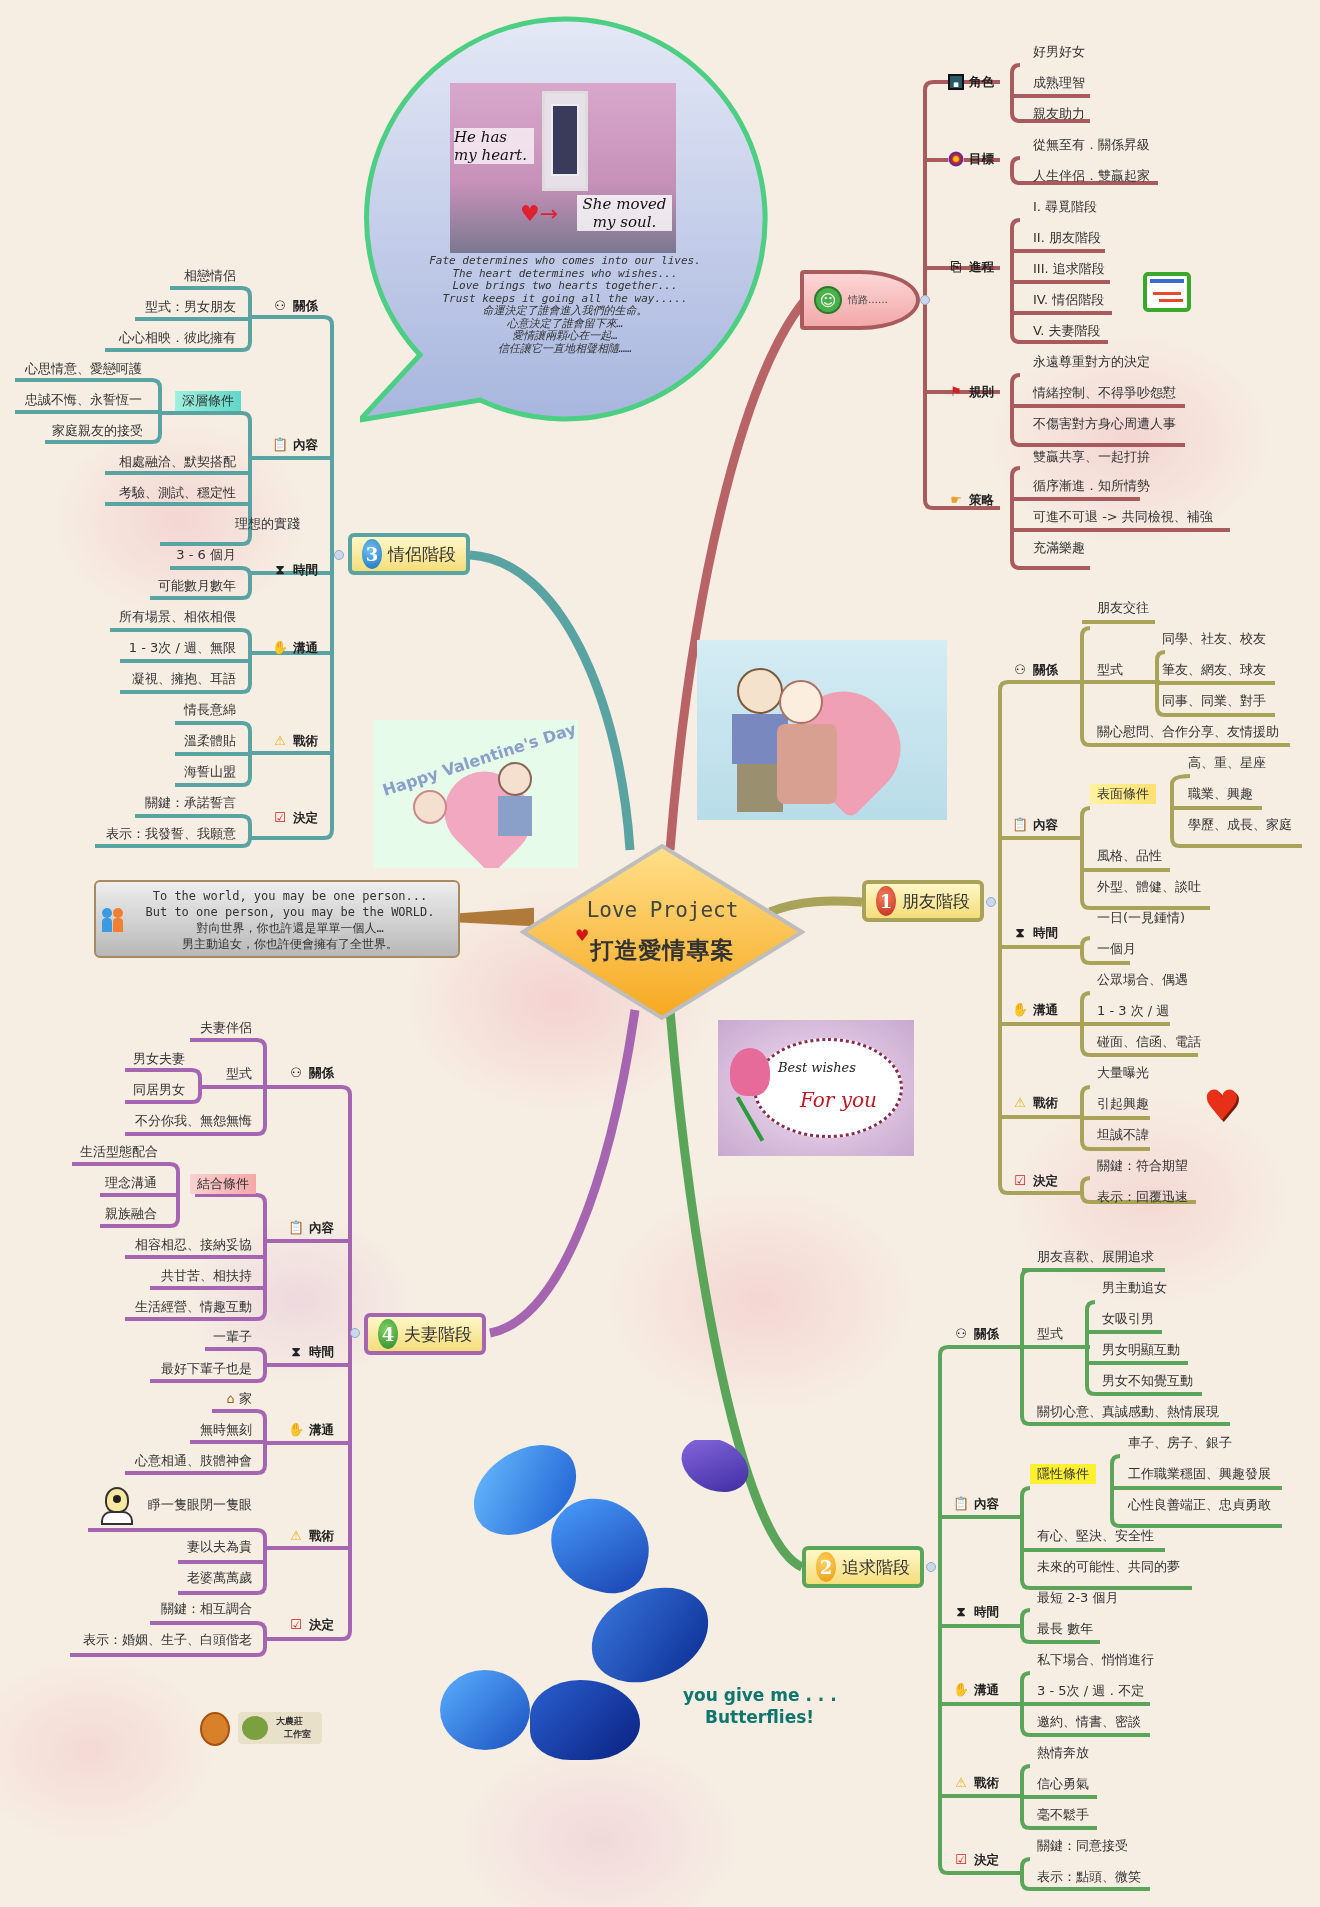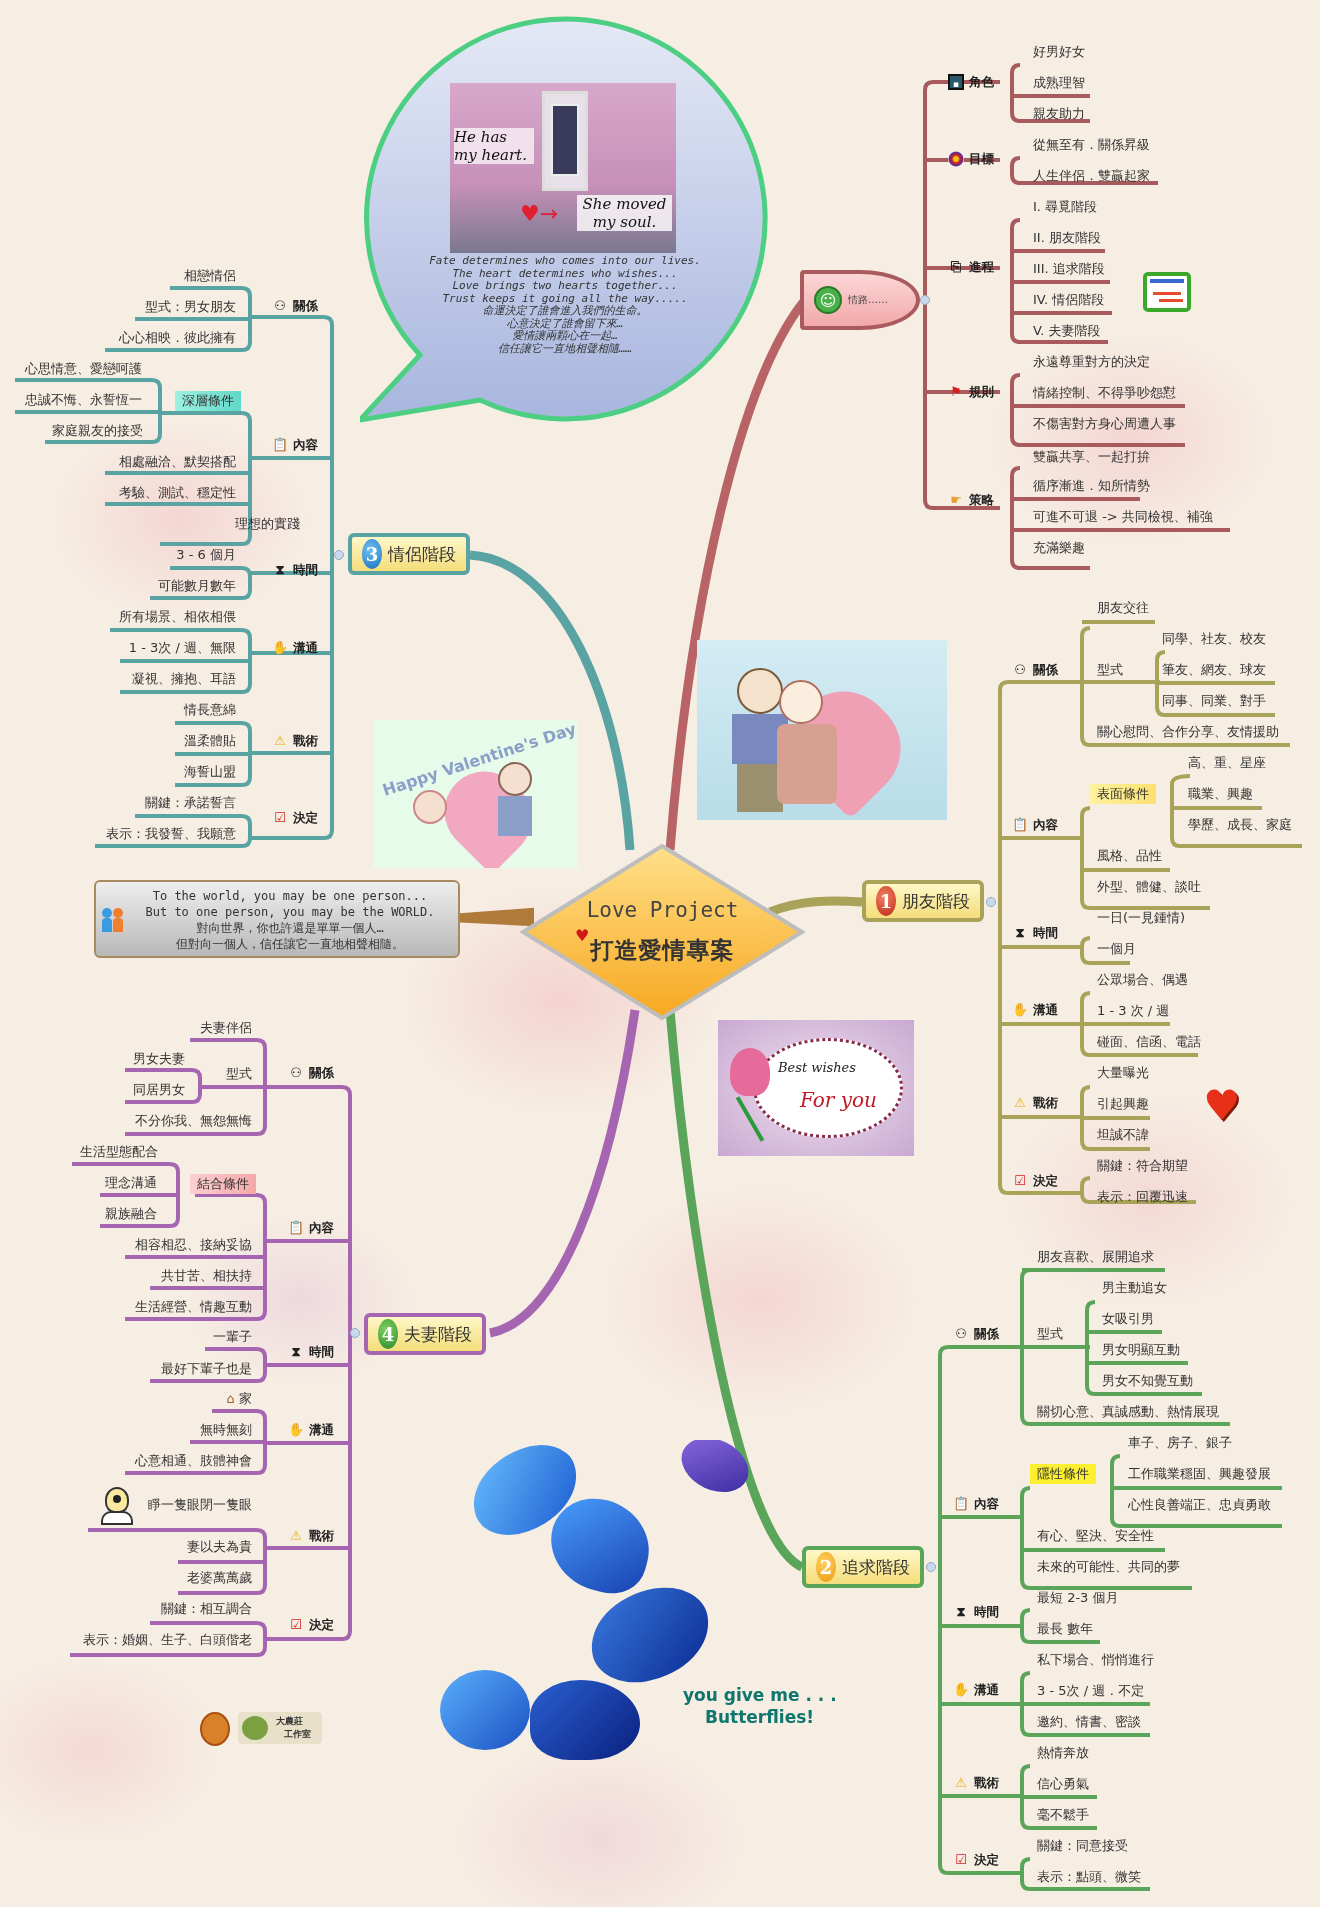--- a/index.html
+++ b/index.html
@@ -231,21 +231,21 @@
   <div style="position:absolute;left:6px;top:26px;width:22px;height:24px;">
     <div style="position:absolute;left:0;top:0;width:10px;height:10px;border-radius:50%;background:#3a9be0"></div>
     <div style="position:absolute;left:0;top:10px;width:10px;height:14px;border-radius:4px 4px 0 0;background:#3a9be0"></div>
     <div style="position:absolute;left:11px;top:0;width:10px;height:10px;border-radius:50%;background:#f08030"></div>
     <div style="position:absolute;left:11px;top:10px;width:10px;height:14px;border-radius:4px 4px 0 0;background:#f08030"></div>
   </div>
   <div style="position:absolute;left:30px;right:4px;top:6px;text-align:center;font-family:'DejaVu Sans Mono',monospace;font-size:12px;line-height:16px;color:#333">
     <div>To the world, you may be one person...</div>
     <div>But to one person, you may be the WORLD.</div>
     <div>對向世界，你也許還是單單一個人…</div>
-    <div>但對向一個人，信任讓它一直地相聲相隨。</div>
+    <div>男主動追女，你也許便會擁有了全世界。</div>
   </div>
 </div>
 
 <div class="pic" style="left:373px;top:720px;width:205px;height:148px;background:#e6fbea;">
   <div style="position:absolute;left:5px;top:30px;transform:rotate(-18deg);font-weight:bold;font-size:16px;color:#8aa0c8;font-family:'DejaVu Sans',sans-serif;white-space:nowrap">Happy Valentine's Day</div>
   <div style="position:absolute;left:70px;top:55px;width:90px;height:80px;background:#f2a8c0;border-radius:45px 45px 10px 45px;transform:rotate(45deg)"></div>
   <div style="position:absolute;left:40px;top:70px;width:34px;height:34px;border-radius:50%;background:#f5e0d0;border:2px solid #c88"></div>
   <div style="position:absolute;left:125px;top:42px;width:34px;height:34px;border-radius:50%;background:#f5e0d0;border:2px solid #865"></div>
   <div style="position:absolute;left:125px;top:76px;width:34px;height:40px;background:#8aa0c8"></div>
 </div>

